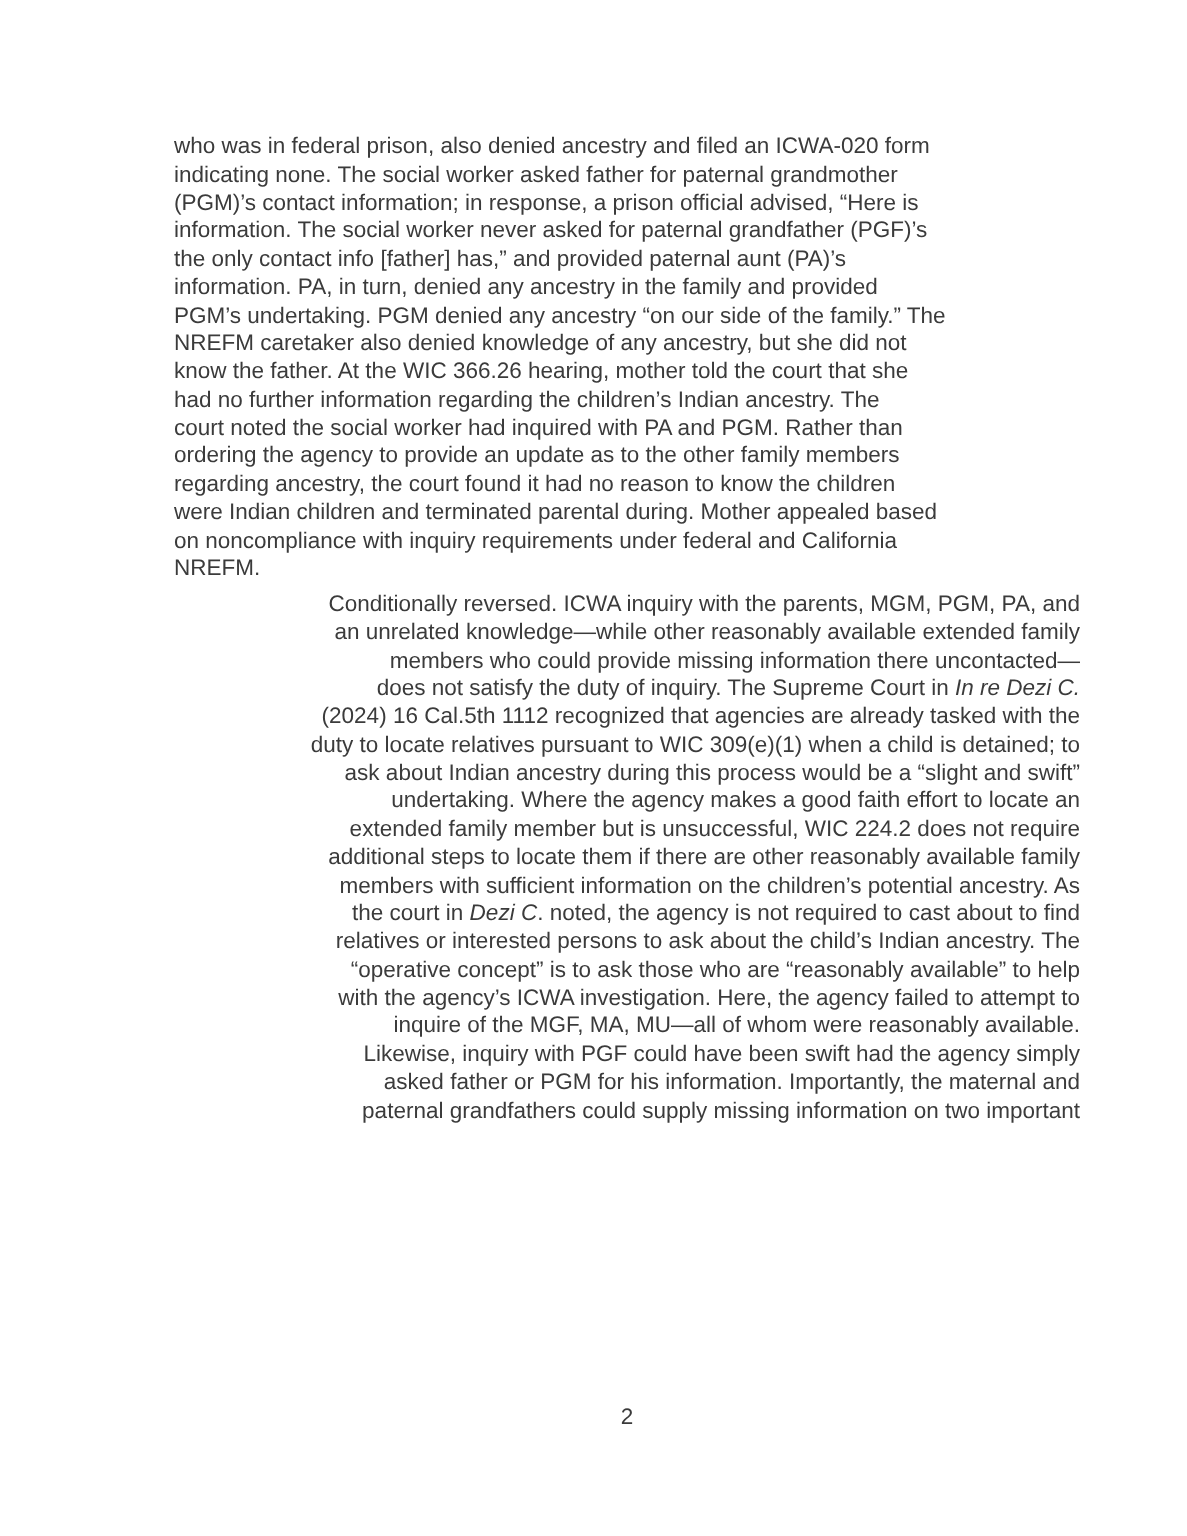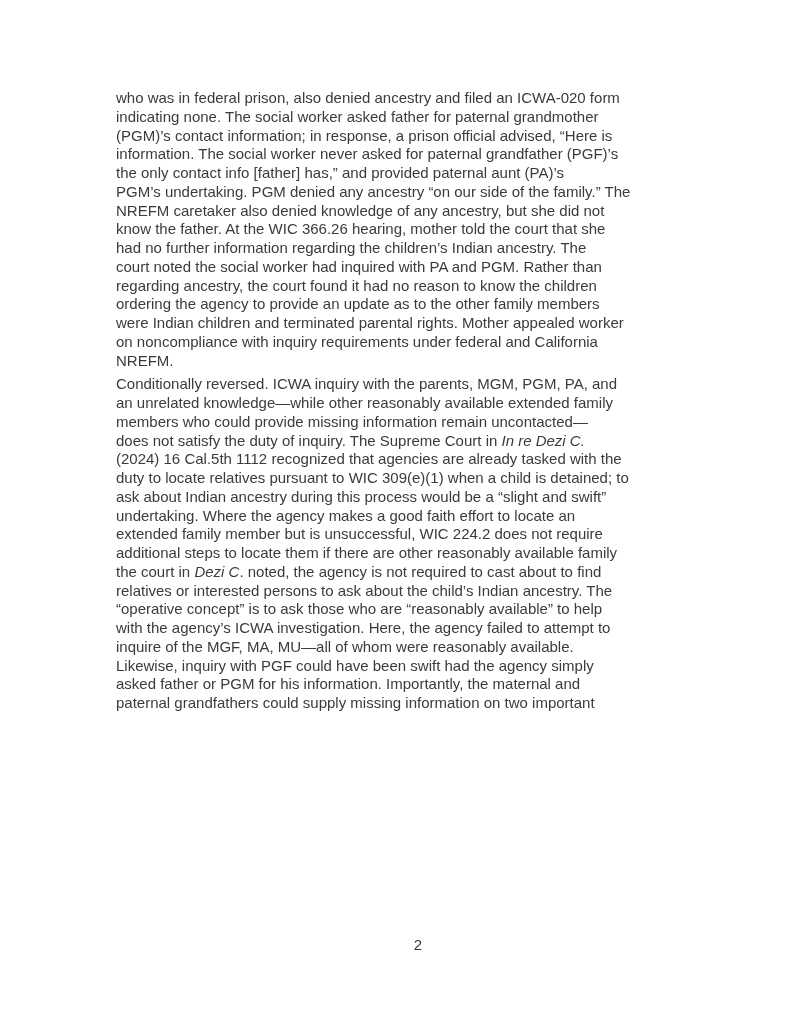--- a/index.html
+++ b/index.html
@@ -19,20 +19,21 @@
   .content {
     position: absolute;
     left: 116px;
     top: 89px;
     width: 604px;
     font-size: 15px;
     line-height: 18.75px;
   }
   .paragraph + .paragraph {
     margin-top: 5px;
+    text-align: right;
   }
   .line {
     white-space: nowrap;
   }
   .line i {
   }
   .footer {
     position: absolute;
     left: 116px;
     top: 936px;
@@ -46,42 +47,44 @@
 <body>
 
 <div class="page">
   <div class="content">
       <div class="paragraph">
         <div class="line"><span>who was in federal prison, also denied ancestry and filed an ICWA-020 form</span></div>
         <div class="line"><span>indicating none. The social worker asked father for paternal grandmother</span></div>
         <div class="line"><span>(PGM)’s contact information; in response, a prison official advised, “Here is</span></div>
         <div class="line"><span>information. The social worker never asked for paternal grandfather (PGF)’s</span></div>
         <div class="line"><span>the only contact info [father] has,” and provided paternal aunt (PA)’s</span></div>
+        <div class="line"><span>information. PA, in turn, denied any ancestry in the family and provided</span></div>
         <div class="line"><span>PGM’s undertaking. PGM denied any ancestry “on our side of the family.” The</span></div>
         <div class="line"><span>NREFM caretaker also denied knowledge of any ancestry, but she did not</span></div>
         <div class="line"><span>know the father. At the WIC 366.26 hearing, mother told the court that she</span></div>
         <div class="line"><span>had no further information regarding the children’s Indian ancestry. The</span></div>
         <div class="line"><span>court noted the social worker had inquired with PA and PGM. Rather than</span></div>
+        <div class="line"><span>ordering the agency to provide an update as to the other family members</span></div>
         <div class="line"><span>regarding ancestry, the court found it had no reason to know the children</span></div>
-        <div class="line"><span>ordering the agency to provide an update as to the other family members</span></div>
-        <div class="line"><span>were Indian children and terminated parental rights. Mother appealed worker</span></div>
+        <div class="line"><span>were Indian children and terminated parental during. Mother appealed based</span></div>
         <div class="line"><span>on noncompliance with inquiry requirements under federal and California</span></div>
         <div class="line"><span>NREFM.</span></div>
       </div>
       <div class="paragraph">
         <div class="line"><span>Conditionally reversed. ICWA inquiry with the parents, MGM, PGM, PA, and</span></div>
         <div class="line"><span>an unrelated knowledge—while other reasonably available extended family</span></div>
-        <div class="line"><span>members who could provide missing information remain uncontacted—</span></div>
+        <div class="line"><span>members who could provide missing information there uncontacted—</span></div>
         <div class="line"><span>does not satisfy the duty of inquiry. The Supreme Court in </span><i>In re Dezi C.</i></div>
         <div class="line"><span>(2024) 16 Cal.5th 1112 recognized that agencies are already tasked with the</span></div>
         <div class="line"><span>duty to locate relatives pursuant to WIC 309(e)(1) when a child is detained; to</span></div>
         <div class="line"><span>ask about Indian ancestry during this process would be a “slight and swift”</span></div>
         <div class="line"><span>undertaking. Where the agency makes a good faith effort to locate an</span></div>
         <div class="line"><span>extended family member but is unsuccessful, WIC 224.2 does not require</span></div>
         <div class="line"><span>additional steps to locate them if there are other reasonably available family</span></div>
+        <div class="line"><span>members with sufficient information on the children’s potential ancestry. As</span></div>
         <div class="line"><span>the court in </span><i>Dezi C</i><span>. noted, the agency is not required to cast about to find</span></div>
         <div class="line"><span>relatives or interested persons to ask about the child’s Indian ancestry. The</span></div>
         <div class="line"><span>“operative concept” is to ask those who are “reasonably available” to help</span></div>
         <div class="line"><span>with the agency’s ICWA investigation. Here, the agency failed to attempt to</span></div>
         <div class="line"><span>inquire of the MGF, MA, MU—all of whom were reasonably available.</span></div>
         <div class="line"><span>Likewise, inquiry with PGF could have been swift had the agency simply</span></div>
         <div class="line"><span>asked father or PGM for his information. Importantly, the maternal and</span></div>
         <div class="line"><span>paternal grandfathers could supply missing information on two important</span></div>
       </div>
     </div>

